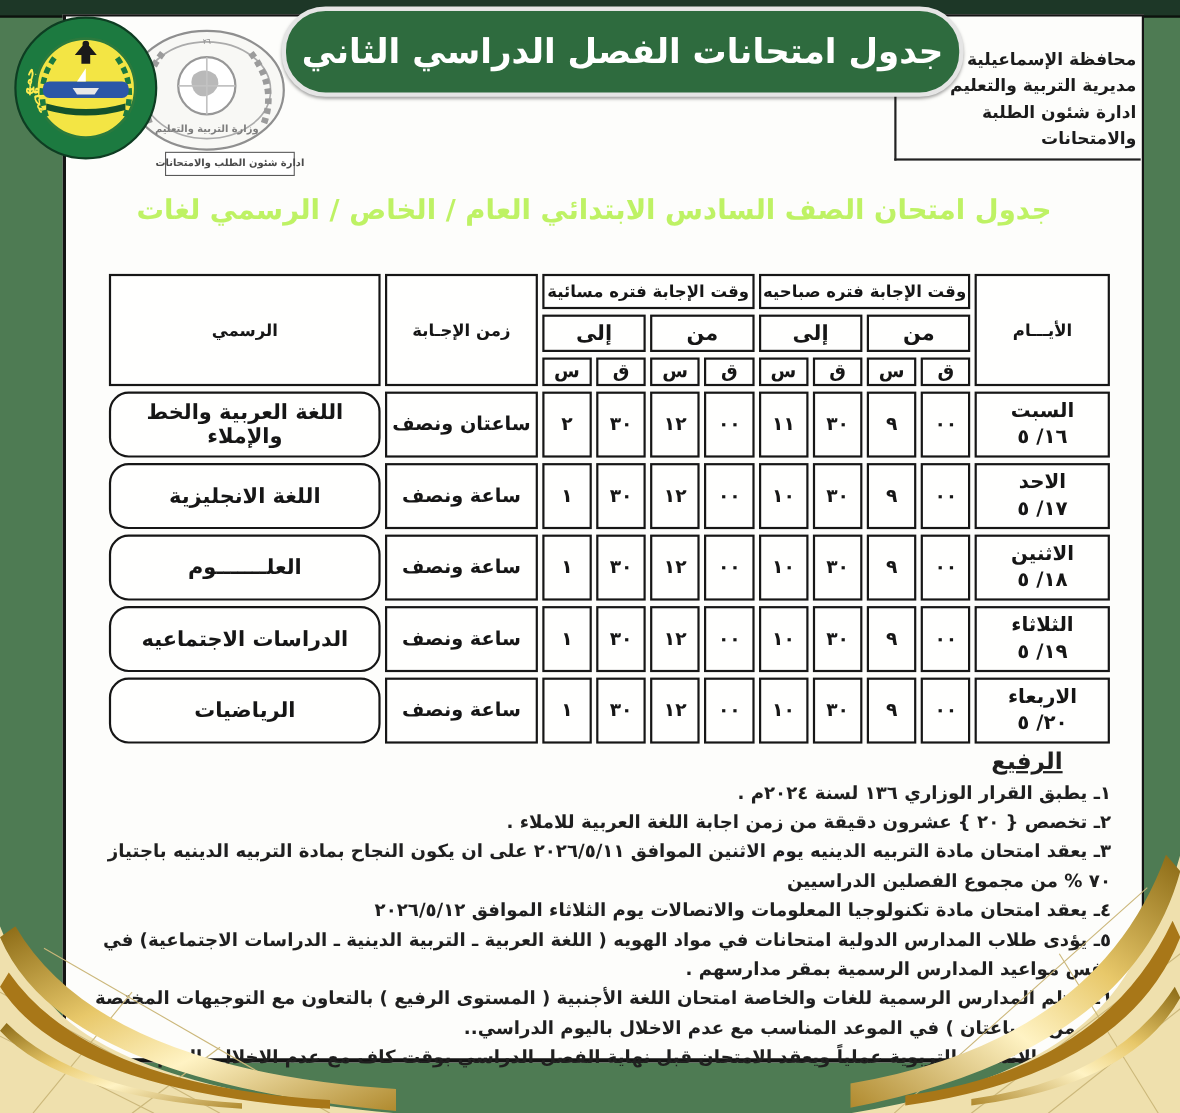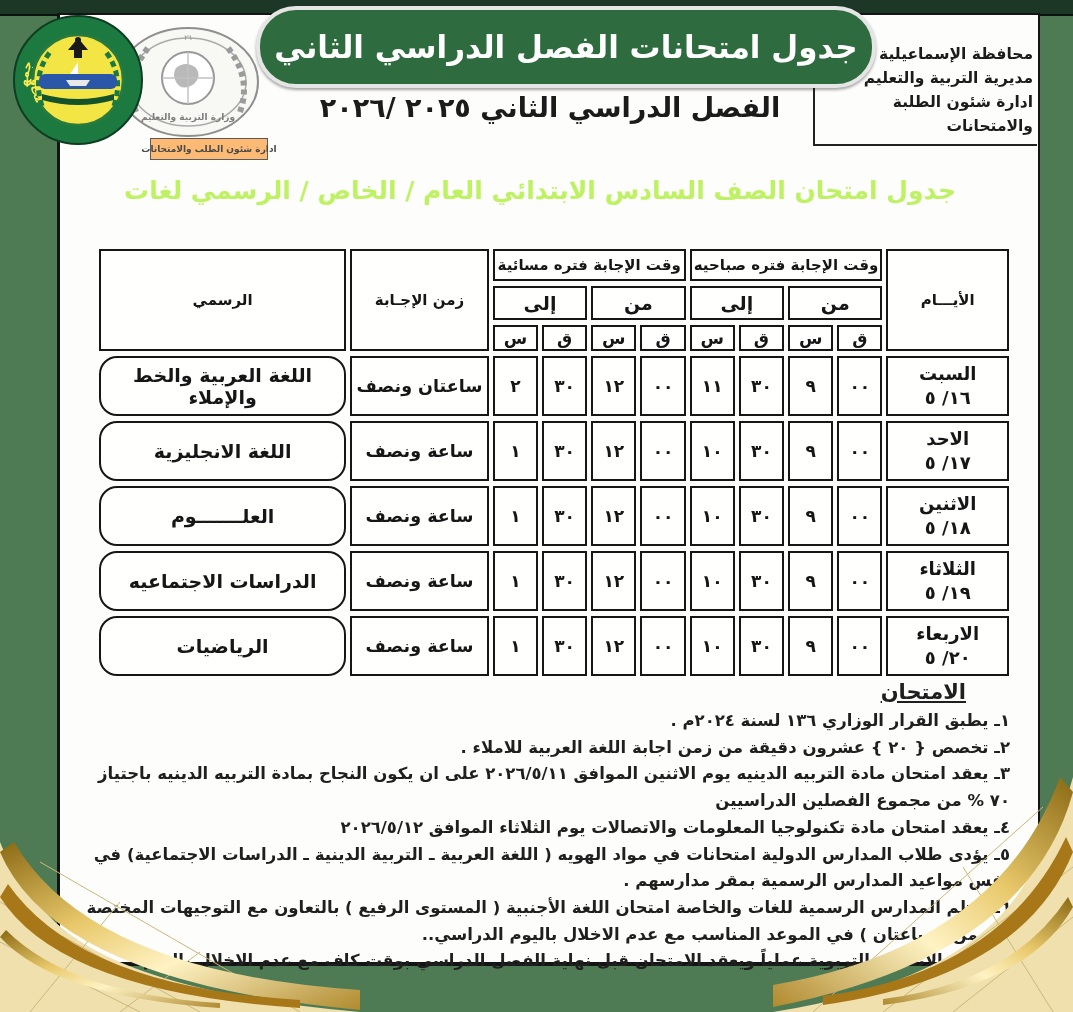--- a/index.html
+++ b/index.html
@@ -15,21 +15,21 @@
   .banner span{color:#ffffff;font-size:31px;font-weight:bold;letter-spacing:0;}
   
   .letterhead{position:absolute;right:36px;top:40px;width:208px;z-index:4;
               border-left:2px solid #222;border-bottom:2px solid #222;padding:2px 4px 6px 10px;
               text-align:right;direction:rtl;}
   .letterhead div{font-size:15.5px;font-weight:bold;color:#1c1c1c;line-height:1.55;}
   
   .gov-logo{position:absolute;left:12px;top:14px;z-index:5;}
   .min-logo{position:absolute;left:112px;top:26px;z-index:4;}
   .min-stamp{position:absolute;left:150px;top:138px;width:116px;height:20px;z-index:4;
-             border:1.5px solid #5a5a5a;background:#fdba74;display:flex;align-items:center;justify-content:center;}
+             border:1.5px solid #5a5a5a;background:#ffffff;display:flex;align-items:center;justify-content:center;}
   .min-stamp span{font-size:9px;font-weight:bold;color:#4a4a4a;white-space:nowrap;}
   
   .semester-title{position:absolute;left:260px;top:92px;width:580px;text-align:center;z-index:3;
                   font-size:27px;font-weight:bold;color:#1b1b1b;direction:rtl;}
   .subtitle{position:absolute;left:120px;top:176px;width:840px;text-align:center;z-index:3;
             font-size:25px;font-weight:bold;color:#bef264;direction:rtl;}
   
   .table-wrap{position:absolute;left:95px;top:244px;width:918px;z-index:3;}
   table.exam{border-collapse:separate;border-spacing:4px 5px;width:100%;direction:rtl;}
   table.exam th,table.exam td{border:2.5px solid #161616;background:#fffffe;color:#161616;
@@ -101,21 +101,20 @@
   <div class="min-stamp">
     <span>ادارة شئون الطلب والامتحانات</span>
   </div>
 
   <div class="letterhead">
     <div>محافظة الإسماعيلية</div>
     <div>مديرية التربية والتعليم</div>
     <div>ادارة شئون الطلبة والامتحانات</div>
   </div>
 
-  <div class="semester-title">الفصل الدراسي الثاني ٢٠٢٥ /٢٠٢٦</div>
   <div class="subtitle">جدول امتحان الصف السادس  الابتدائي  العام / الخاص  / الرسمي لغات</div>
 
   <div class="table-wrap">
     <table class="exam">
       <colgroup>
         <col style="width:122px">
         <col style="width:45px">
           <col style="width:45px">
           <col style="width:45px">
           <col style="width:45px">
@@ -233,21 +232,21 @@
         <td class="num">٣٠</td>
         <td class="num">١</td>
         <td class="dur-cell">ساعة ونصف</td>
         <td class="subj-cell">الرياضيات</td>
       </tr>
     </tbody>
       </table>
   </div>
 
   <div class="notes">
-    <div class="notes-heading">الامتحان</div>
+    <div class="notes-heading">الرفيع</div>
     <div class="note-item">١ـ يطبق القرار الوزاري ١٣٦ لسنة ٢٠٢٤م .</div>
     <div class="note-item">٢ـ تخصص { ٢٠ }  عشرون دقيقة من زمن اجابة اللغة العربية للاملاء .</div>
     <div class="note-item">٣ـ يعقد امتحان مادة التربيه الدينيه يوم الاثنين الموافق ٢٠٢٦/٥/١١ على ان يكون النجاح بمادة التربيه الدينيه باجتياز ٧٠ % من مجموع الفصلين الدراسيين</div>
     <div class="note-item">٤ـ يعقد امتحان مادة تكنولوجيا المعلومات والاتصالات  يوم الثلاثاء  الموافق  ٢٠٢٦/٥/١٢</div>
     <div class="note-item">٥ـ يؤدى طلاب المدارس الدولية امتحانات في مواد الهويه ( اللغة العربية ـ التربية الدينية ـ الدراسات الاجتماعية) في نفس مواعيد المدارس الرسمية بمقر مدارسهم .</div>
     <div class="note-item">٦ـ تنظم المدارس  الرسمية  للغات  والخاصة امتحان اللغة الأجنبية ( المستوى الرفيع ) بالتعاون مع التوجيهات المختصة والزمن ( ساعتان ) في الموعد المناسب مع عدم الاخلال باليوم الدراسي..</div>
     <div class="note-item">٧ـ تؤدى الأنشطة التربوية عملياً ويعقد الامتحان قبل نهاية الفصل الدراسي بوقت كاف مع عدم الاخلال باليوم الدراسي</div>
   </div>
 
   <svg class="orn orn-left" width="360" height="170" viewBox="0 0 360 170">

